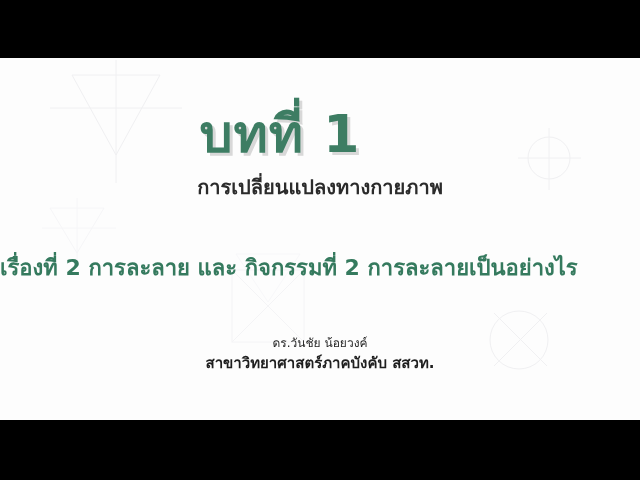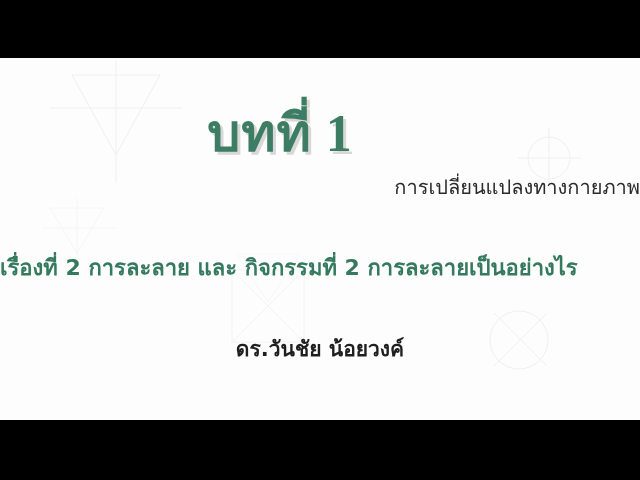--- a/index.html
+++ b/index.html
@@ -66,32 +66,31 @@
     top: 50px;
     width: 560px;
     text-align: center;
     font-size: 52px;
     font-weight: bold;
     line-height: 1;
     color: #3d7d63;
     letter-spacing: 1px;
     text-shadow: 3px 3px 0 #d8d8d8;
     white-space: nowrap;
-    font-family: Liberation Serif, serif;
   }
 
   
   .chapter-subtitle {
     position: absolute;
     left: 0;
     top: 118px;
     width: 640px;
-    text-align: right;
+    text-align: center;
     font-size: 20px;
-    font-weight: normal;
+    font-weight: bold;
     line-height: 1.1;
     color: #2b2b2b;
     white-space: nowrap;
   }
 
   
   .topic-line {
     position: absolute;
     left: 0;
     top: 198px;
@@ -106,22 +105,22 @@
 
   
   .author-block {
     position: absolute;
     left: 0;
     top: 276px;
     width: 640px;
     text-align: center;
   }
   .author-name {
-    font-size: 21px;
-    font-weight: bold;
+    font-size: 12px;
+    font-weight: normal;
     color: #1f1f1f;
     line-height: 1.5;
     white-space: nowrap;
   }
   .author-affiliation {
     font-size: 15px;
     font-weight: bold;
     color: #1f1f1f;
     line-height: 1.5;
     white-space: nowrap;
@@ -178,20 +177,21 @@
     <div id="slide-content">
 
       <div class="chapter-title">บทที่ 1</div>
 
       <div class="chapter-subtitle">การเปลี่ยนแปลงทางกายภาพ</div>
 
       <div class="topic-line">เรื่องที่ 2 การละลาย และ กิจกรรมที่ 2 การละลายเป็นอย่างไร</div>
 
       <div class="author-block">
         <div class="author-name">ดร.วันชัย น้อยวงค์</div>
+        <div class="author-affiliation">สาขาวิทยาศาสตร์ภาคบังคับ  สสวท.</div>
       </div>
 
     </div>
   </div>
 
   <div class="letterbox bottom"></div>
 
 </div>
 
 </body></html>

